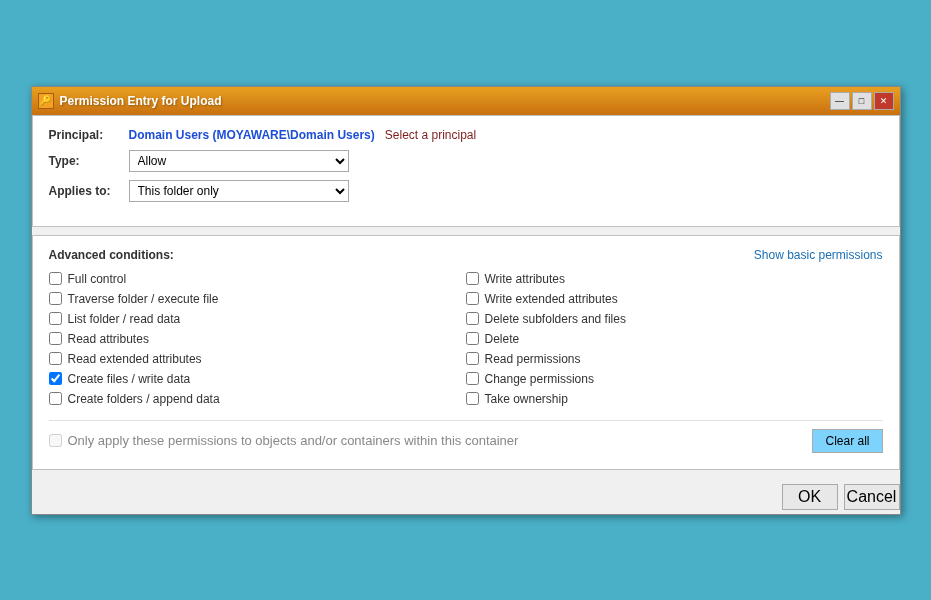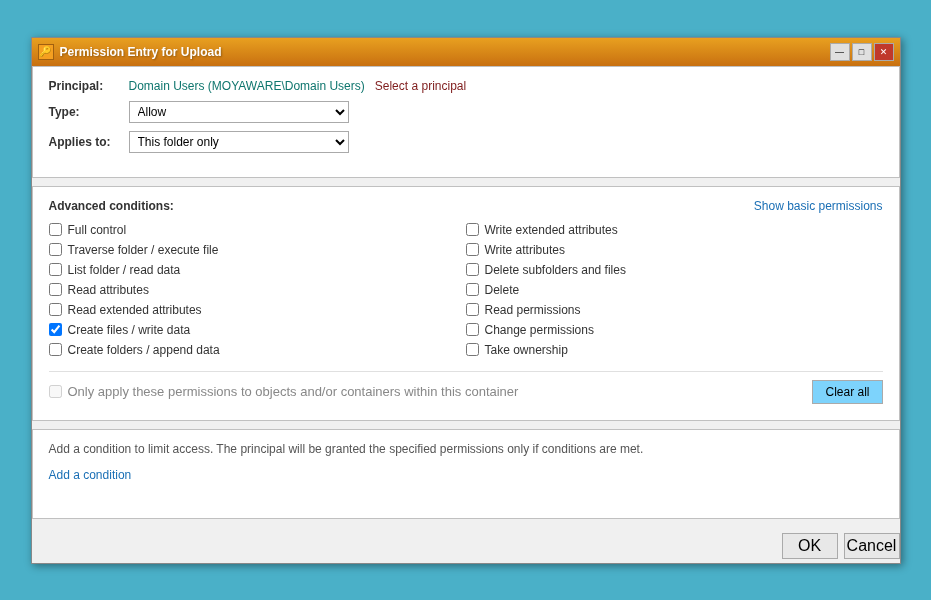--- a/index.html
+++ b/index.html
@@ -85,21 +85,22 @@
     .field-row:last-child {
       margin-bottom: 12px;
     }
     .field-label {
       width: 80px;
       font-weight: 600;
       color: #333;
       flex-shrink: 0;
     }
     .field-value {
-      color: #0f766e;
+      color: #1d4ed8;
+      font-weight: bold;
     }
     .select-link {
       color: #7f1d1d;
       margin-left: 10px;
       cursor: pointer;
       text-decoration: none;
     }
     select {
       width: 220px;
       height: 22px;
@@ -295,26 +296,26 @@
             <label for="create_files">Create files / write data</label>
           </div>
           <div class="perm-item">
             <input type="checkbox" id="create_folders" style="">
             <label for="create_folders">Create folders / append data</label>
           </div>
         </div>
 
         <div class="permissions-col">
           <div class="perm-item">
+            <input type="checkbox" id="write_attributes" style="">
+            <label for="write_attributes">Write attributes</label>
+          </div>
+          <div class="perm-item">
             <input type="checkbox" id="write_extended_attributes" style="">
             <label for="write_extended_attributes">Write extended attributes</label>
-          </div>
-          <div class="perm-item">
-            <input type="checkbox" id="write_attributes" style="">
-            <label for="write_attributes">Write attributes</label>
           </div>
           <div class="perm-item">
             <input type="checkbox" id="delete_subfolders" style="">
             <label for="delete_subfolders">Delete subfolders and files</label>
           </div>
           <div class="perm-item">
             <input type="checkbox" id="delete" style="">
             <label for="delete">Delete</label>
           </div>
           <div class="perm-item">
@@ -334,24 +335,20 @@
 
       <div class="apply-container">
         <div class="apply-checkbox-row">
           <input type="checkbox" id="apply_objects" disabled="" style="">
           <label for="apply_objects">Only apply these permissions to objects and/or containers within this container</label>
         </div>
         <button class="clear-all-btn">Clear all</button>
       </div>
     </div>
 
-    <div class="condition-section">
-      <p class="condition-text">Add a condition to limit access. The principal will be granted the specified permissions only if conditions are met.</p>
-      <a class="add-condition-link">Add a condition</a>
-    </div>
 
     <div class="footer-buttons">
       <button class="footer-btn">OK</button>
       <button class="footer-btn">Cancel</button>
     </div>
 
   </div>
 </div>
 
 </body></html>

